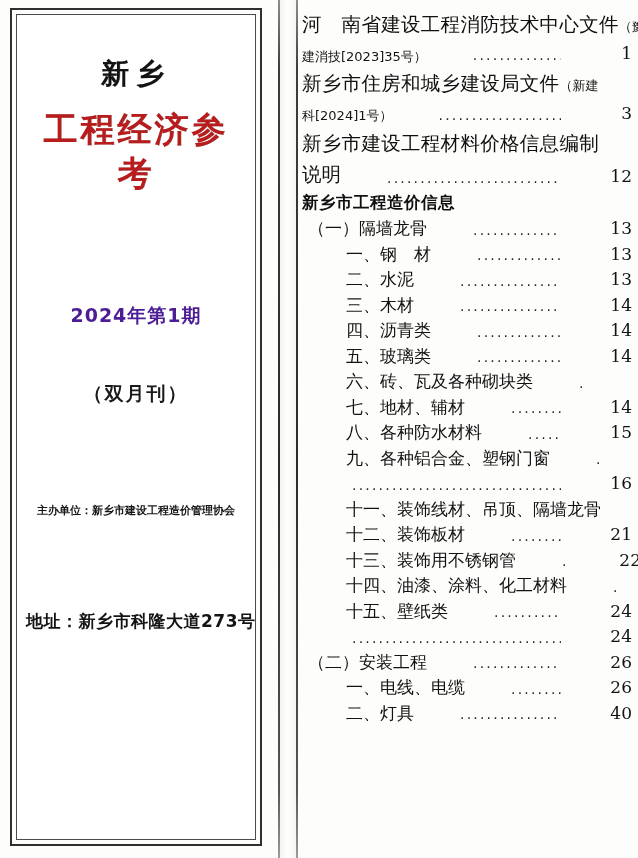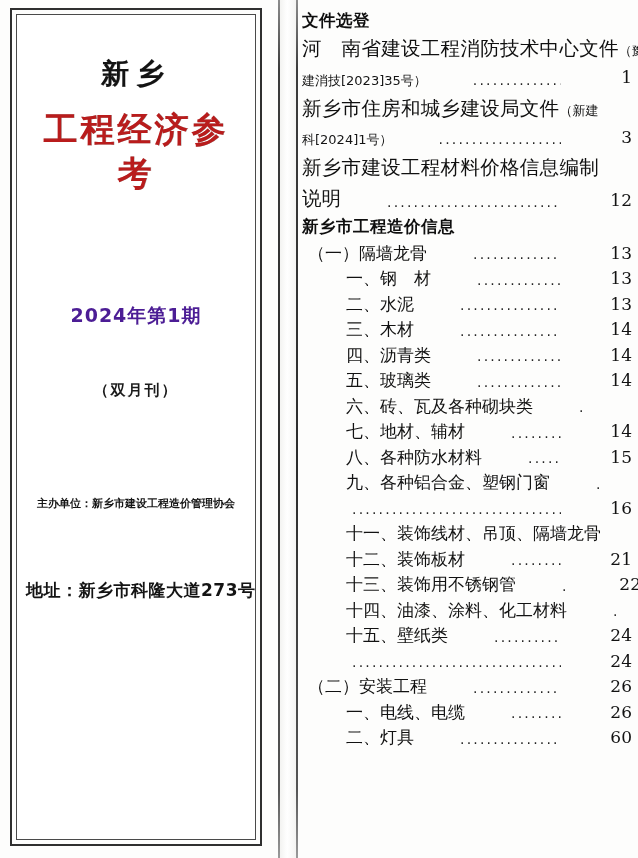--- a/index.html
+++ b/index.html
@@ -109,40 +109,40 @@
     font-family: "DejaVu Sans", "Liberation Sans", sans-serif;
     font-weight: bold;
     font-size: 19px;
     letter-spacing: 1px;
     margin: 108px 0 0 0;
     color: #4c1d95;
   }
   .cover-frequency {
     font-family: Liberation Sans, sans-serif;
     font-weight: bold;
-    font-size: 15px;
+    font-size: 19px;
     letter-spacing: 2px;
     margin: 52px 0 0 0;
     color: #1a1a1a;
   }
   .cover-sponsor {
     font-family: "DejaVu Sans", "Liberation Sans", sans-serif;
     font-weight: bold;
     font-size: 11px;
     letter-spacing: 0px;
     margin: 96px 0 0 0;
     color: #161616;
     white-space: nowrap;
   }
   .cover-address {
     font-family: "DejaVu Sans", "Liberation Sans", sans-serif;
     font-weight: bold;
     font-size: 17px;
     letter-spacing: 0.5px;
-    margin: 68px 0 0 0;
+    margin: 92px 0 0 0;
     color: #141414;
     white-space: nowrap;
   }
 
   
   .toc {
     position: absolute;
     left: 302px;
     top: 0;
     width: 336px;
@@ -251,21 +251,20 @@
   </div>
 
   <div class="gutter">
     <div class="shade"></div>
     <div class="line-a"></div>
     <div class="line-b"></div>
   </div>
 
   <div class="toc">
 
-    <div class="toc-section-head">文件选登</div>
 
     <div id="documents-container">
         <div class="doc-entry">
           <div class="doc-line-1">河　南省建设工程消防技术中心文件<span class="small">（豫</span></div>
           <div class="doc-line-2 entry">
             <span class="label">建消技[2023]35号）</span>
             <span class="dots">·····························································</span>
             <span class="page">1</span>
           </div>
         </div>
@@ -379,18 +378,18 @@
           <span class="page">26</span>
         </div>
         <div class="entry lvl-2">
           <span class="label">一、电线、电缆</span>
           <span class="dots">·····························································</span>
           <span class="page">26</span>
         </div>
         <div class="entry lvl-2">
           <span class="label">二、灯具</span>
           <span class="dots">·····························································</span>
-          <span class="page">60</span>
+          <span class="page">40</span>
         </div>
       </div>
 
   </div>
 </div>
 
 </body></html>

